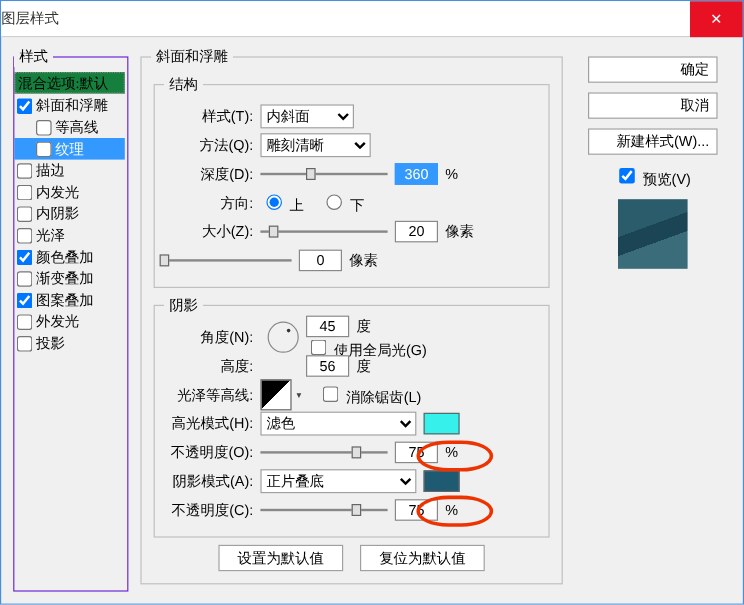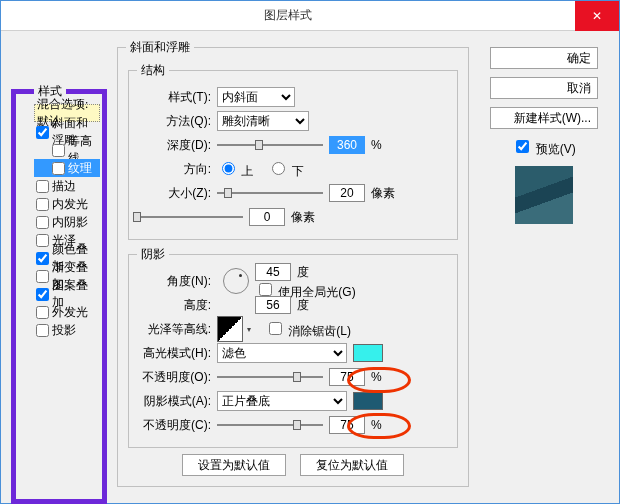--- a/index.html
+++ b/index.html
@@ -1,26 +1,26 @@
 <!DOCTYPE html>
 <html><head>
 <meta charset="utf-8">
 <style>
   * { box-sizing: border-box; font-family: "Microsoft YaHei", sans-serif; font-size: 12px; }
   body { margin: 0; background: #f0f0f0; width: 620px; height: 504px; overflow: hidden; }
   .win { width: 620px; height: 504px; background: #f0f0f0; border: 1px solid #4a90d9; position: relative; }
   .titlebar { height: 30px; background: #fff; display: flex; align-items: center; border-bottom: 1px solid #d0d0d0; }
-  .title { flex: 1; text-align: center; color: #333; }
+  .title { flex: 1; color: #333; }
   .close { width: 44px; height: 30px; background: #e81123; color: #fff; display: flex; align-items: center; justify-content: center; font-size: 14px; }
   .body { padding: 8px; display: flex; gap: 6px; }
-  .styles-box { border: 5px solid #6d28d9; width: 96px; padding: 4px 2px 160px 18px; position: relative; margin-top: 44px; }
+  .styles-box { border: 1px solid #6d28d9; width: 96px; padding: 4px 2px 160px 0; position: relative; }
   .styles-box legend, .grp legend { padding: 0 4px; }
   .style-list { display: flex; flex-direction: column; }
   .srow { display: flex; align-items: center; height: 18px; padding: 0 2px; }
-  .srow.blend { background: #fef9c3; border: 1px dotted #888; margin-bottom: 1px; font-family: Liberation Serif, serif; }
+  .srow.blend { background: #15803d; border: 1px dotted #888; margin-bottom: 1px; font-family: Liberation Serif, serif; }
   .srow.sel { background: #3399ff; color: #fff; }
   .srow.indent { padding-left: 18px; }
   .srow input[type=checkbox] { margin: 0 3px 0 0; }
   .grp { border: 1px solid #c0c0c0; margin-bottom: 6px; padding: 6px 8px 10px 8px; }
   .mid { width: 356px; }
   .right { flex: 1; display: flex; flex-direction: column; align-items: center; padding-top: 8px; }
   .btn { width: 108px; height: 22px; background: #fff; border: 1px solid #a0a0a0; margin-bottom: 8px; text-align: right; }
   .btn2 { width: 104px; height: 22px; background: #fff; border: 1px solid #a0a0a0; }
   .row { display: flex; align-items: center; height: 24px; }
   .lbl { width: 80px; text-align: right; padding-right: 6px; }

